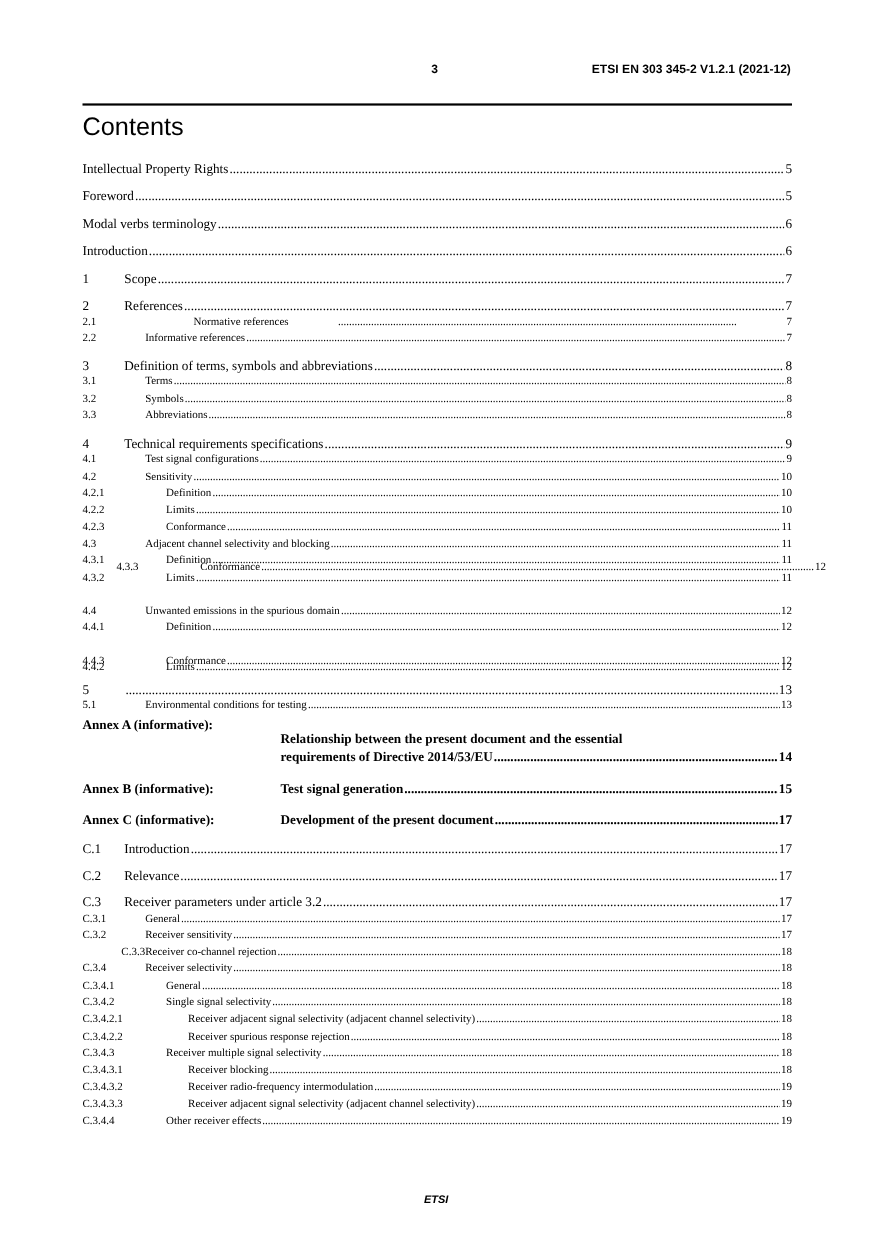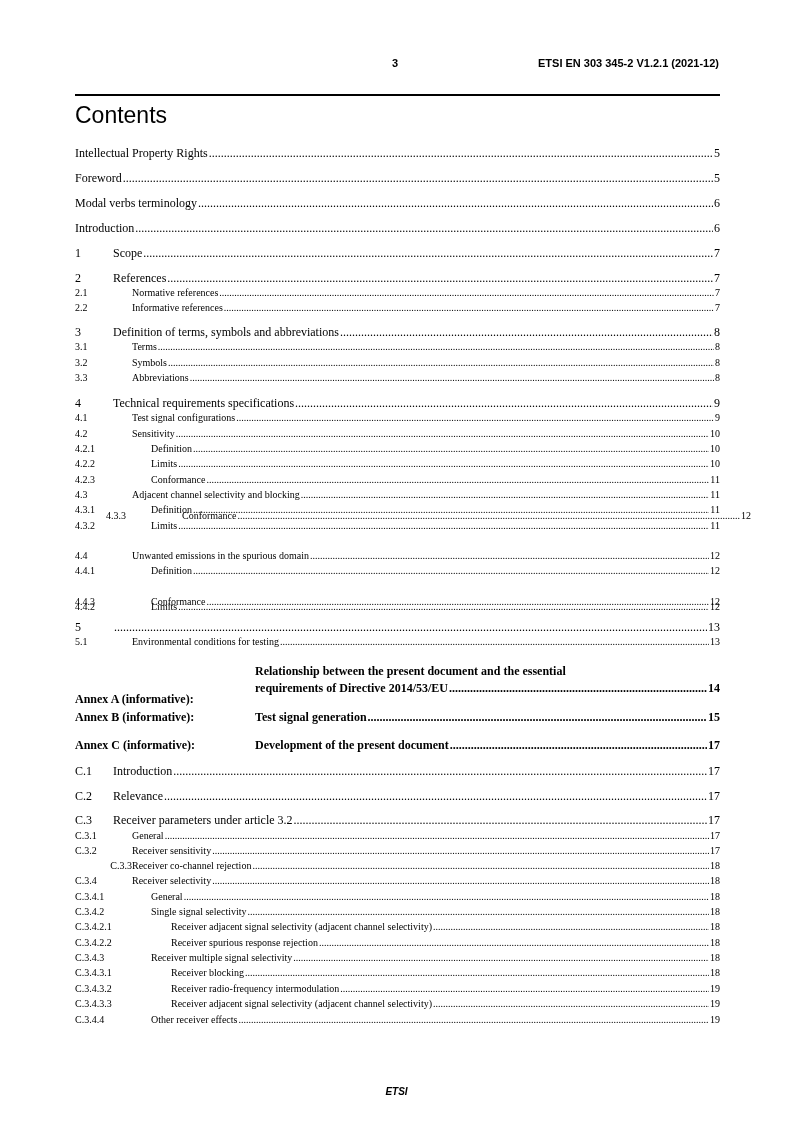--- a/index.html
+++ b/index.html
@@ -62,21 +62,21 @@
       <span class="txt">Scope</span>
       <span class="dots"></span>
       <span class="pg">7</span>
     </div>
     <div class="row l1" style="top: 271px;">
       <span class="num" style="width: 38px; display: inline-block;">2</span>
       <span class="txt">References</span>
       <span class="dots"></span>
       <span class="pg">7</span>
     </div>
-    <div class="row l2" style="top: 287px;">
+    <div class="row l2" style="top: 287px; gap: 44px;">
       <span class="num" style="width: 57px; display: inline-block;">2.1</span>
       <span class="txt">Normative references</span>
       <span class="dots"></span>
       <span class="pg">7</span>
     </div>
     <div class="row l2" style="top: 302px;">
       <span class="num" style="width: 57px; display: inline-block;">2.2</span>
       <span class="txt">Informative references</span>
       <span class="dots"></span>
       <span class="pg">7</span>
@@ -289,21 +289,21 @@
       <span class="txt">Receiver adjacent signal selectivity (adjacent channel selectivity)</span>
       <span class="dots"></span>
       <span class="pg">19</span>
     </div>
     <div class="row l2" style="top: 1014px;">
       <span class="num" style="width: 76px; display: inline-block;">C.3.4.4</span>
       <span class="txt">Other receiver effects</span>
       <span class="dots"></span>
       <span class="pg">19</span>
     </div>
-    <div class="annex-label" style="top: 692px;">Annex A (informative):</div>
+    <div class="annex-label" style="top: 652px;">Annex A (informative):</div>
     <div class="annex-line1" style="top: 664px;">Relationship between the present document and the essential</div>
     <div class="row annex" style="top: 681px; left: 255px; width: 465px;">
       <span class="txt">requirements of Directive 2014/53/EU</span>
       <span class="dots"></span>
       <span class="pg">14</span>
     </div>
     <div class="annex-label" style="top: 710px;">Annex B (informative):</div>
     <div class="row annex" style="top: 710px; left: 255px; width: 465px;">
       <span class="txt">Test signal generation</span>
       <span class="dots"></span>

